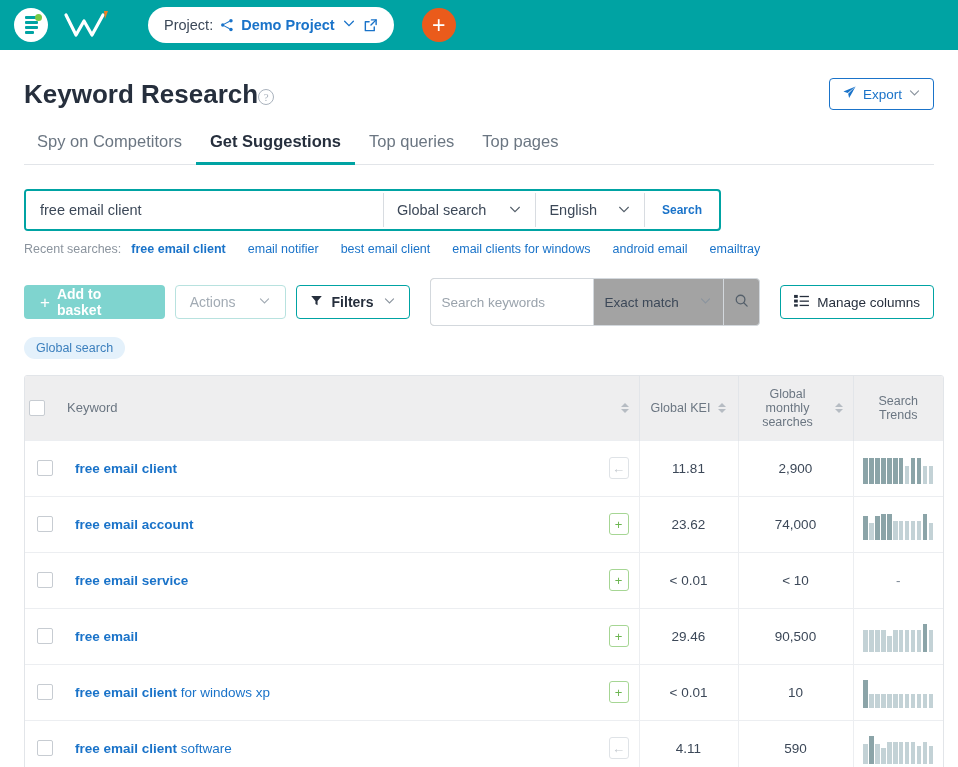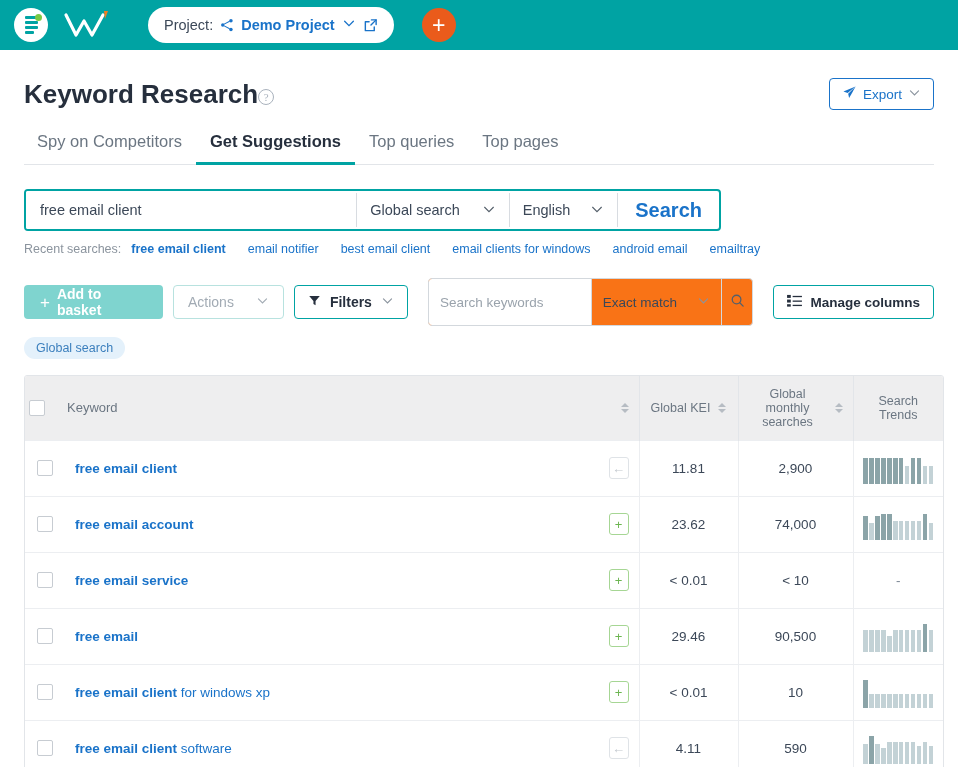--- a/index.html
+++ b/index.html
@@ -130,21 +130,21 @@
   }
   .sb-sep { width: 1px; background: #d8dce1; align-self: stretch; margin: 2px 0; }
   .sb-select {
     display: flex; align-items: center; gap: 22px;
     padding: 0 13px; font-size: 14.5px; color: #3c4858; cursor: pointer;
     white-space: nowrap;
   }
   .sb-select.lang { gap: 20px; }
   .sb-search-btn {
     display: flex; align-items: center; padding: 12px 17px;
-    color: #1a73c9; font-size: 20px; font-weight: bold; cursor: pointer;
+    color: #1a73c9; font-size: 12px; font-weight: bold; cursor: pointer;
   }
 
   .recent {
     margin-top: 11px;
     display: flex; align-items: baseline; gap: 0;
     font-size: 12.5px; flex-wrap: wrap;
   }
   .recent-label { color: #8b949e; margin-right: 10px; }
   .recent a {
     color: #1a73c9; text-decoration: none; margin-right: 22px; cursor: pointer;
@@ -174,42 +174,42 @@
     background: #fff; color: #262f3d; font-size: 14px; font-weight: bold;
     padding: 0 13px; display: inline-flex; align-items: center; gap: 9px;
     cursor: pointer;
   }
   .btn-filters .chev, .btn-actions .chev { color: #8b949e; font-weight: normal; }
 
   .toolbar-spacer { flex: 1 1 auto; }
 
   .kw-search-group {
     display: flex; align-items: stretch; height: 48px;
-    border: 1px solid #d3d8dd; border-radius: 4px; background: #f97316;
+    border: 1px solid #d3d8dd; border-radius: 4px; background: #a3a3a3;
     overflow: hidden;
     justify-content: flex-end;
   }
   .kw-search-group input {
     width: 162px; border: none; outline: none; padding: 0 11px;
     font-size: 13.5px; color: #3c4858;
     font-family: "Liberation Sans", sans-serif;
   }
   .kw-search-group input::placeholder { color: #9aa3ac; }
   .kw-sep { width: 1px; background: #d3d8dd; }
   .kw-match {
     display: flex; align-items: center; gap: 20px; padding: 0 11px;
     font-size: 13.5px; color: #3c4858; cursor: pointer; white-space: nowrap;
   }
   .kw-magnify {
     width: 38px; display: flex; align-items: center; justify-content: center;
     cursor: pointer;
   }
   .btn-manage {
     height: 34px; border: 1px solid #00a3a3; border-radius: 4px;
-    background: #fff; color: #262f3d; font-size: 13.5px; font-weight: bold;
+    background: #fff; color: #262f3d; font-size: 13.5px; font-weight: normal;
     padding: 0 13px; display: inline-flex; align-items: center; gap: 8px;
     margin-left: 10px; cursor: pointer; white-space: nowrap;
   }
 
   
   .chip-row { margin-top: 11px; }
   .chip {
     display: inline-flex; align-items: center;
     background: #e4f1fb; color: #3b7fbd;
     border-radius: 12px; height: 22px; padding: 0 12px;

